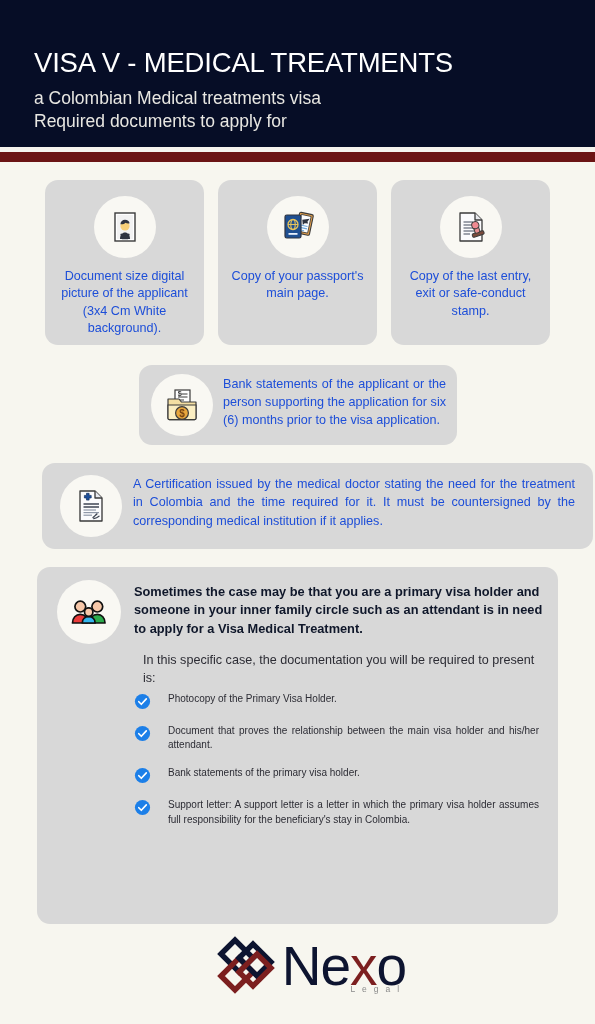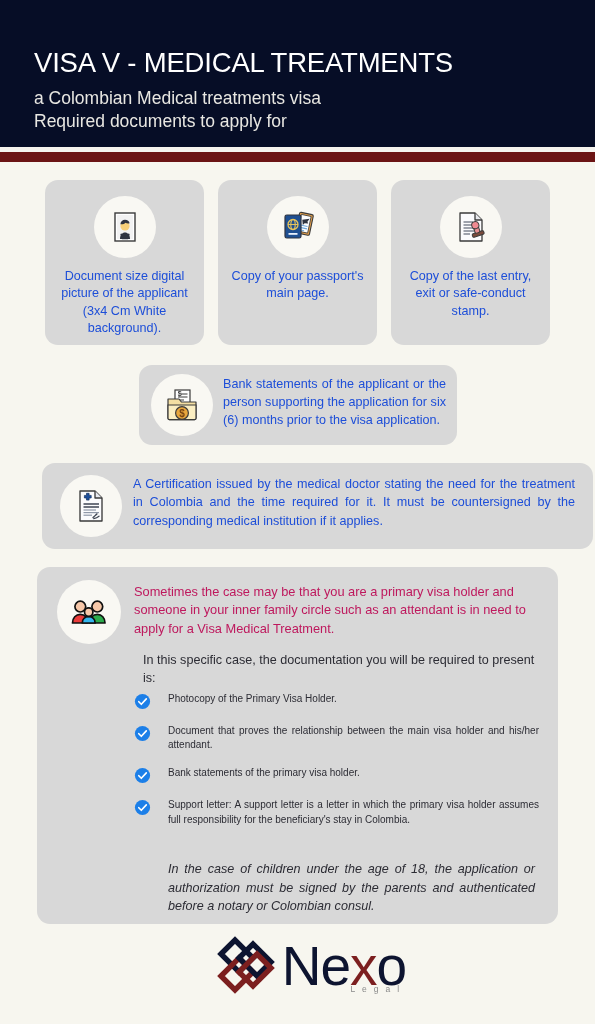--- a/index.html
+++ b/index.html
@@ -82,21 +82,21 @@
   }
 
   
   #panel-family {
     position: absolute; left: 37px; top: 567px; width: 521px; height: 357px;
     background: #d8d8d8; border-radius: 13px;
   }
   #panel-family .icon-circle { position: absolute; left: 20px; top: 13px; width: 64px; height: 64px; }
   .panel-lead {
     position: absolute; left: 97px; right: 10px; top: 16px;
-    font-size: 12.8px; font-weight: normal; color: #be185d; line-height: 1.44;
+    font-size: 12.8px; font-weight: bold; color: #0f172a; line-height: 1.44;
   }
   .panel-intro {
     position: absolute; left: 106px; right: 23px; top: 85px;
     font-size: 12.6px; color: #2c2c34; line-height: 1.42;
   }
   .bullets { position: absolute; left: 97px; right: 19px; top: 125px; }
   .bullet { position: relative; display: flex; margin-bottom: 14px; }
   .check-icon { flex: 0 0 17px; width: 17px; height: 17px; margin-top: 1px; }
   .bullet-text {
     margin-left: 17px; font-size: 10px; color: #2c2c34;
@@ -293,21 +293,20 @@
           <svg width="17" height="17" viewBox="0 0 17 17" aria-hidden="true">
             <circle cx="8.5" cy="8.5" r="7.6" fill="#1c7fe8"></circle>
             <path d="M4.8 8.7l2.5 2.6 5-5.4" fill="none" stroke="#ffffff" stroke-width="1.6" stroke-linecap="round" stroke-linejoin="round"></path>
           </svg>
         </span>
         <span class="bullet-text">Support letter: A support letter is a letter in which the primary visa holder assumes full responsibility for the beneficiary's stay in Colombia.</span>
       </div>
 
     </div>
 
-    <div class="panel-note">In the case of children under the age of 18, the application or authorization must be signed by the parents and authenticated before a notary or Colombian consul.</div>
   </div>
 
   <div class="footer">
     <div class="logo-wrap">
       <span>
         <svg width="66" height="66" viewBox="0 0 66 66" aria-hidden="true">
           <g fill="none" stroke-width="5.4" stroke-linejoin="miter">
             <path d="M8 22 L22 8 L40 26 L26 40 Z" stroke="#0d1430"></path>
             <path d="M8 44 L22 58 L40 40 L26 26 Z" stroke="#7c1f1f"></path>
             <path d="M26 26 L40 12 L58 30 L44 44 Z" stroke="#0d1430"></path>

